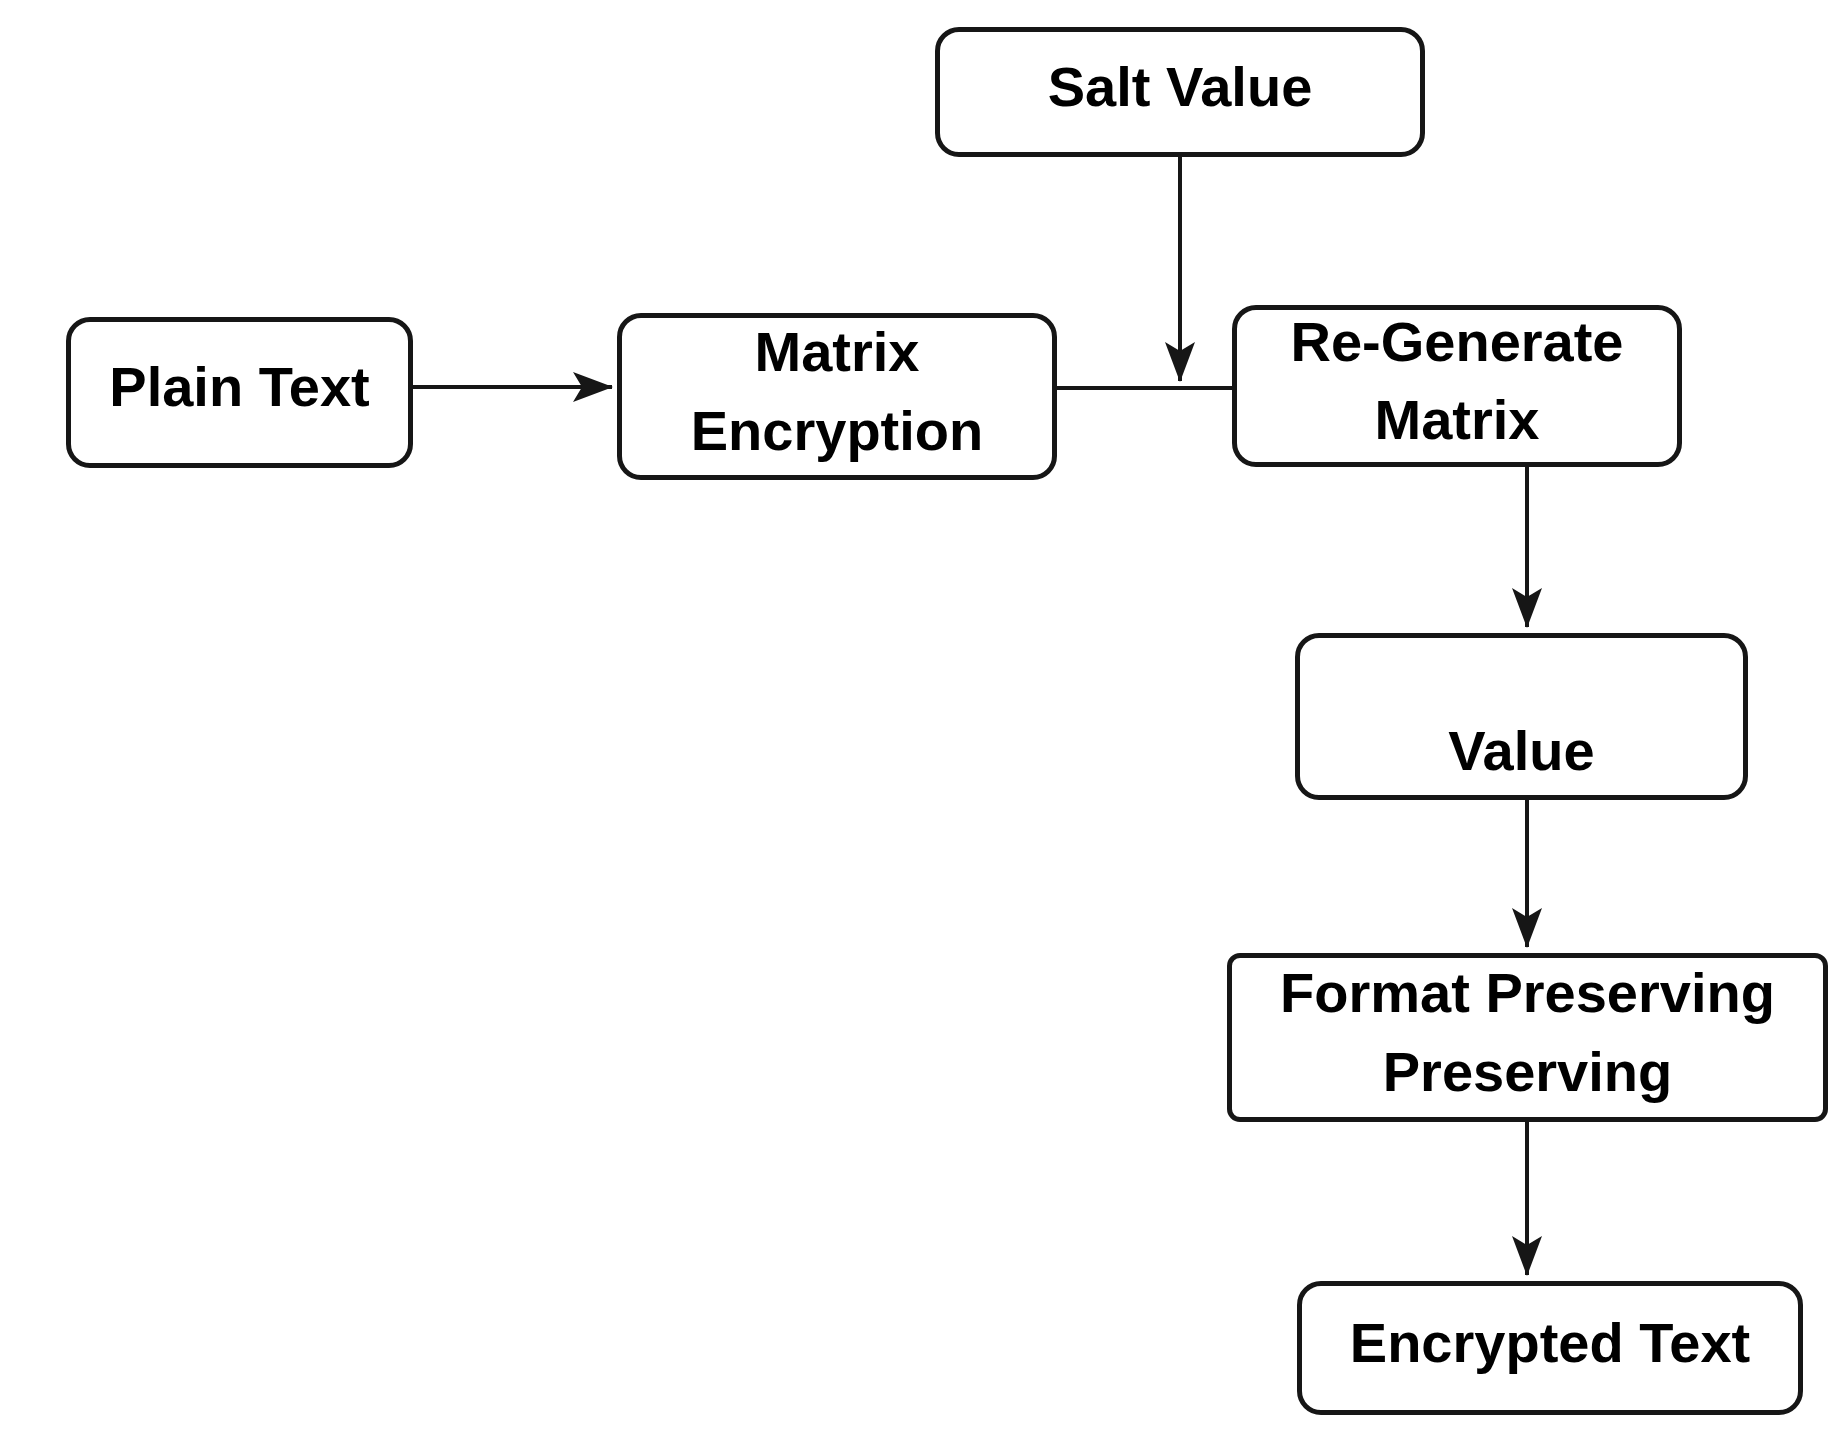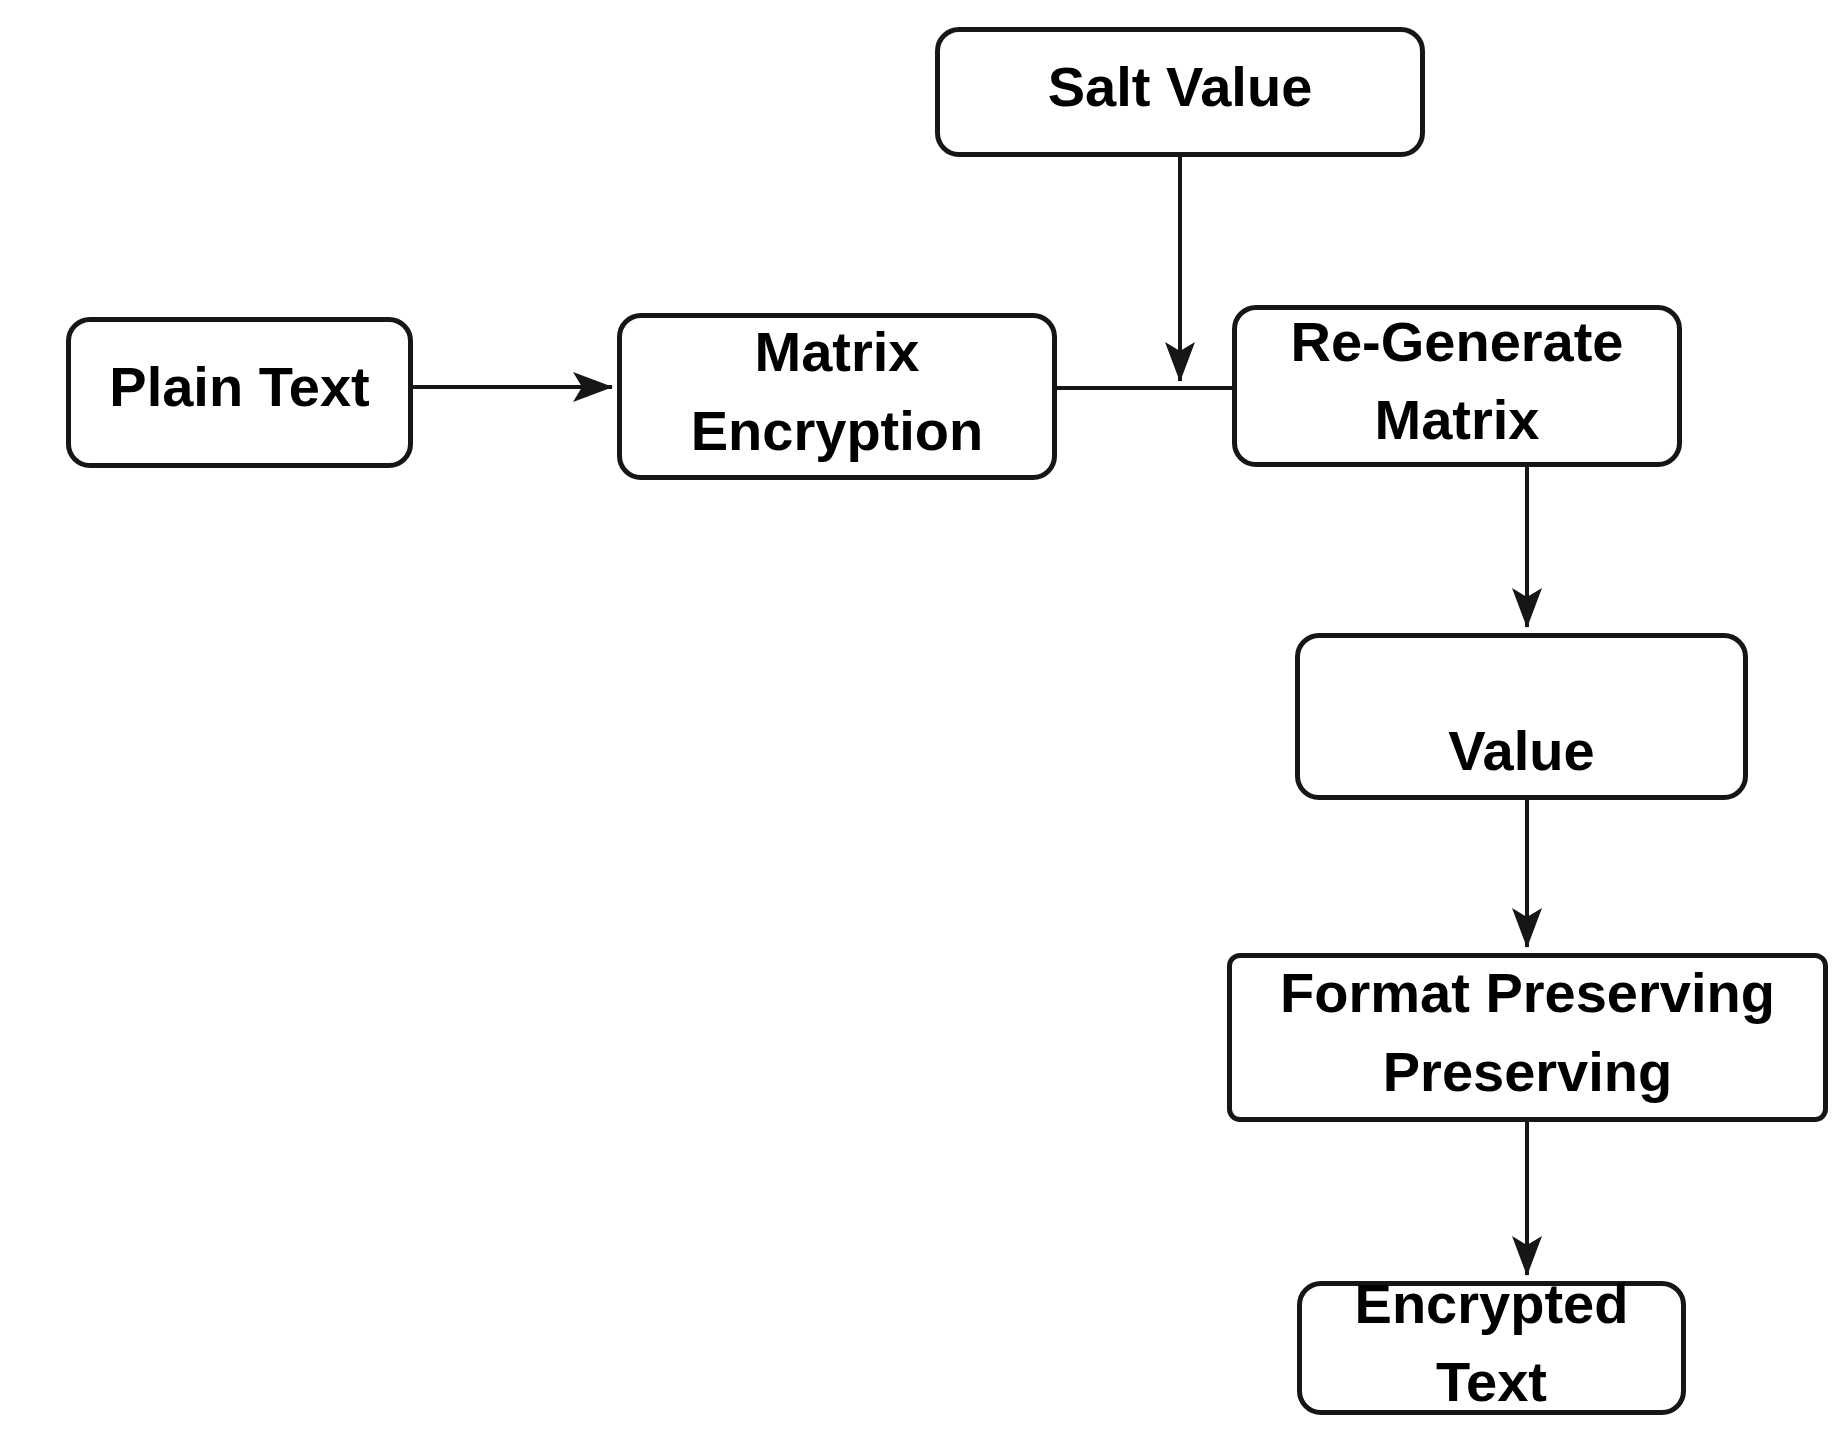--- a/index.html
+++ b/index.html
@@ -40,21 +40,21 @@
     font-size: 56px;
     line-height: 1.4;
     padding-bottom: 10px;
   }
   .n-plain  { left: 30px;   top: 317px;  width: 347px; height: 151px; margin-left: 36px; }
   .n-matrix { left: 617px;  top: 313px;  width: 440px; height: 167px; }
   .n-salt   { left: 935px;  top: 27px;   width: 490px; height: 130px; }
   .n-regen  { left: 1232px; top: 305px;  width: 450px; height: 162px; }
   .n-binary { left: 1295px; top: 633px;  width: 453px; height: 167px; }
   .n-fpe    { left: 1227px; top: 953px;  width: 601px; height: 169px; border-radius: 13px; }
-  .n-enc    { left: 1297px; top: 1281px; width: 389px; height: 134px; }
+  .n-enc    { left: 1297px; top: 1281px; width: 506px; height: 134px; }
 </style>
 </head>
 <body>
 
 <div class="canvas">
 
   <svg class="connectors" width="1846" height="1437" viewBox="0 0 1846 1437" aria-hidden="true">
     <defs>
       <marker id="ah" markerUnits="userSpaceOnUse" markerWidth="42" markerHeight="32" refX="39" refY="15" orient="auto">
         <polygon points="0,0 40,15 0,30 9,15" fill="#161616"></polygon>

